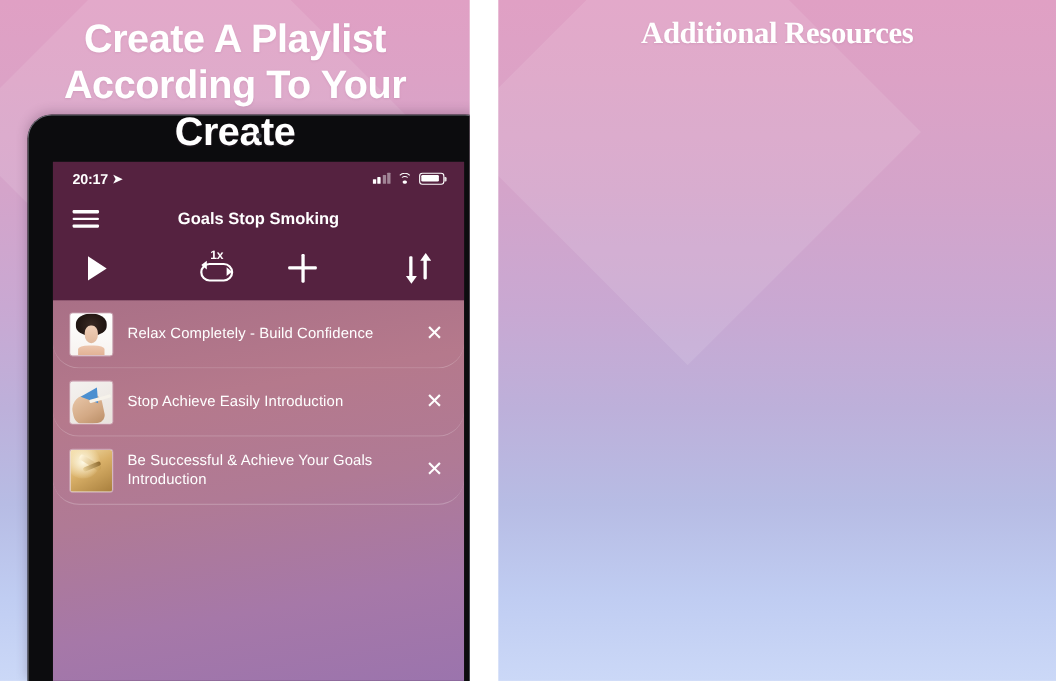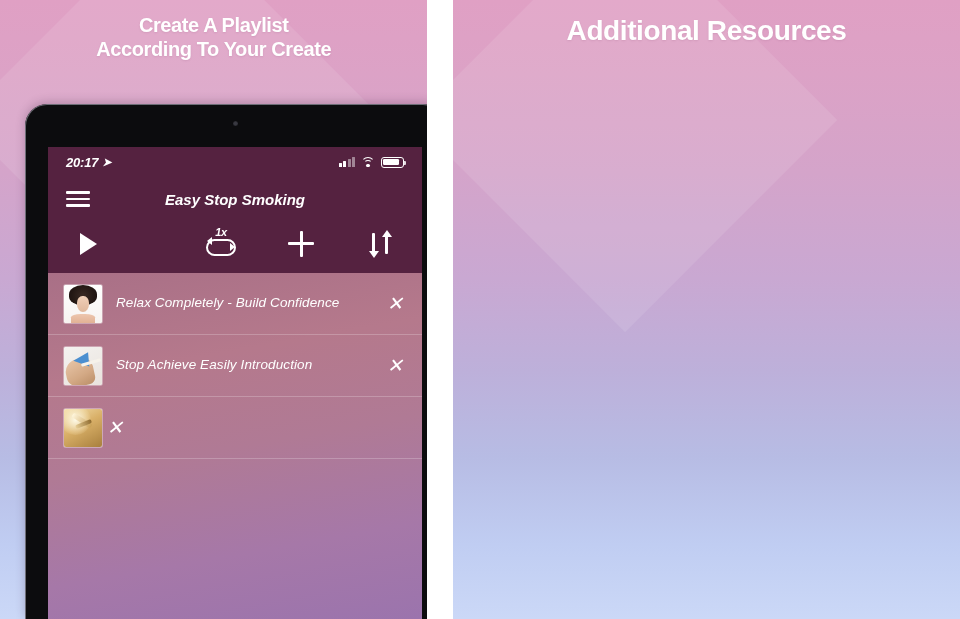--- a/index.html
+++ b/index.html
@@ -28,21 +28,21 @@
         #dca2c6 12%,
         #d4a4ca 28%,
         #c9a8d2 45%,
         #bdb0da 60%,
         #b7bce4 74%,
         #c0cdf2 88%,
         #cbd8f7 100%);
   }
   .panel-left  { width: 467px; }
   .panel-gap   { width: 28px; height: 619px; background: #ffffff; }
-  .panel-right { width: 554px; }
+  .panel-right { width: 554px; font-family: Liberation Serif, serif; }
 
   
   .wedge {
     position: absolute;
     left: -40px; top: 120px;
     width: 300px; height: 300px;
     background: rgba(255,255,255,0.10);
     transform: rotate(-45deg);
     transform-origin: 0 0;
     pointer-events: none;
@@ -52,21 +52,21 @@
   .headline {
     position: relative;
     z-index: 3;
     text-align: center;
     color: #ffffff;
     font-weight: bold;
     line-height: 1.18;
     letter-spacing: -0.4px;
     text-shadow: 0 1px 2px rgba(150,90,130,0.18);
   }
-  .panel-left .headline  { padding-top: 14px; font-size: 20px; }
+  .panel-left .headline  { padding-top: 14px; font-size: 36px; }
   .panel-right .headline { padding-top: 14px; font-size: 28px; }
   .headline .ln { display: block; }
 
   
   .tablet {
     position: absolute;
     background: #0c0c0e;
     border-radius: 22px 22px 0 0;
     box-shadow: 0 -2px 10px rgba(60,30,60,0.25);
     overflow: hidden;
@@ -90,21 +90,21 @@
     background: #3a3a42;
     box-shadow: inset 0 0 1px #000;
     z-index: 5;
   }
   .screen {
     position: absolute;
     overflow: hidden;
   }
 
   .tablet-left  { left: 25px;  top: 104px; width: 420px; height: 515px; }
-  .tablet-left  .screen { left: 23px; top: 43px; right: 23px; bottom: 0; font-style: italic; }
+  .tablet-left  .screen { left: 23px; top: 43px; right: 23px; bottom: 0; }
 
   
   .app-player {
     position: absolute; inset: 0;
     background: linear-gradient(170deg,#96607f 0%, #a86f86 22%, #b5798c 44%, #b07a95 62%, #a678a8 82%, #9b74ad 100%);
   }
   .topbar {
     background: #552240;
     padding: 0;
   }
@@ -163,21 +163,21 @@
     position: absolute; left: 0; right: 0; text-align: center;
     color: #fff; font-size: 15px; font-weight: bold; pointer-events: none;
   }
 
   .ctrlbar {
     height: 52px;
     display: flex; align-items: center;
     padding: 0 22px 6px 22px;
     color: #fff;
   }
-  .ctrl { flex: 1; display: flex; align-items: center; justify-content: flex-end; position: relative; cursor: pointer; }
+  .ctrl { flex: 1; display: flex; align-items: center; justify-content: center; position: relative; cursor: pointer; }
   .ctrl.first { justify-content: flex-start; padding-left: 10px; }
   .ctrl.last  { justify-content: flex-end; padding-right: 8px; }
 
   .ic-play {
     width: 0; height: 0;
     border-left: 17px solid #fff;
     border-top: 11px solid transparent;
     border-bottom: 11px solid transparent;
   }
   .ic-repeat { position: relative; width: 30px; height: 30px; }
@@ -220,20 +220,21 @@
   }
 
   
   .playlist { }
   .row {
     display: flex; align-items: center;
     padding: 11px 14px 11px 16px;
     border-bottom: 1px solid rgba(255,255,255,0.22);
     cursor: pointer;
     min-height: 62px;
+    border-radius: 24px;
   }
   .thumb {
     width: 38px; height: 38px; flex: 0 0 38px;
     border-radius: 2px; background: #fff; overflow: hidden;
     box-shadow: 0 0 0 1px rgba(255,255,255,0.35);
   }
   .row-title {
     flex: 1; color: #fff; font-size: 13.5px; line-height: 1.25;
     padding: 0 10px 0 14px; letter-spacing: 0.1px;
   }
@@ -338,21 +339,21 @@
                   </span>
               </div>
             </div>
 
             <div class="navbar">
               <div class="hamburger">
                   <i></i>
                   <i></i>
                   <i></i>
                 </div>
-              <div class="nav-title">Easy Stop Smoking</div>
+              <div class="nav-title">Goals Stop Smoking</div>
             </div>
 
             <div class="ctrlbar">
               <div class="ctrl first">
                 <span class="ic-play"></span>
               </div>
               <div class="ctrl">
                 <span class="ic-repeat">
                   <span class="spd">1x</span>
                   <span class="loop"></span>
@@ -403,20 +404,21 @@
             </div>
 
             <div class="row">
               <div class="thumb">
                 <div class="art art-gold">
                     <span class="glow"></span>
                     <span class="obj"></span>
                     <span class="obj2"></span>
                   </div>
               </div>
+              <div class="row-title">Be Successful &amp; Achieve Your Goals Introduction</div>
               <div class="close-x">✕</div>
             </div>
 
           </div>
         </div>
       </div>
     </div>
   </div>
 
   <div class="panel-gap"></div>

